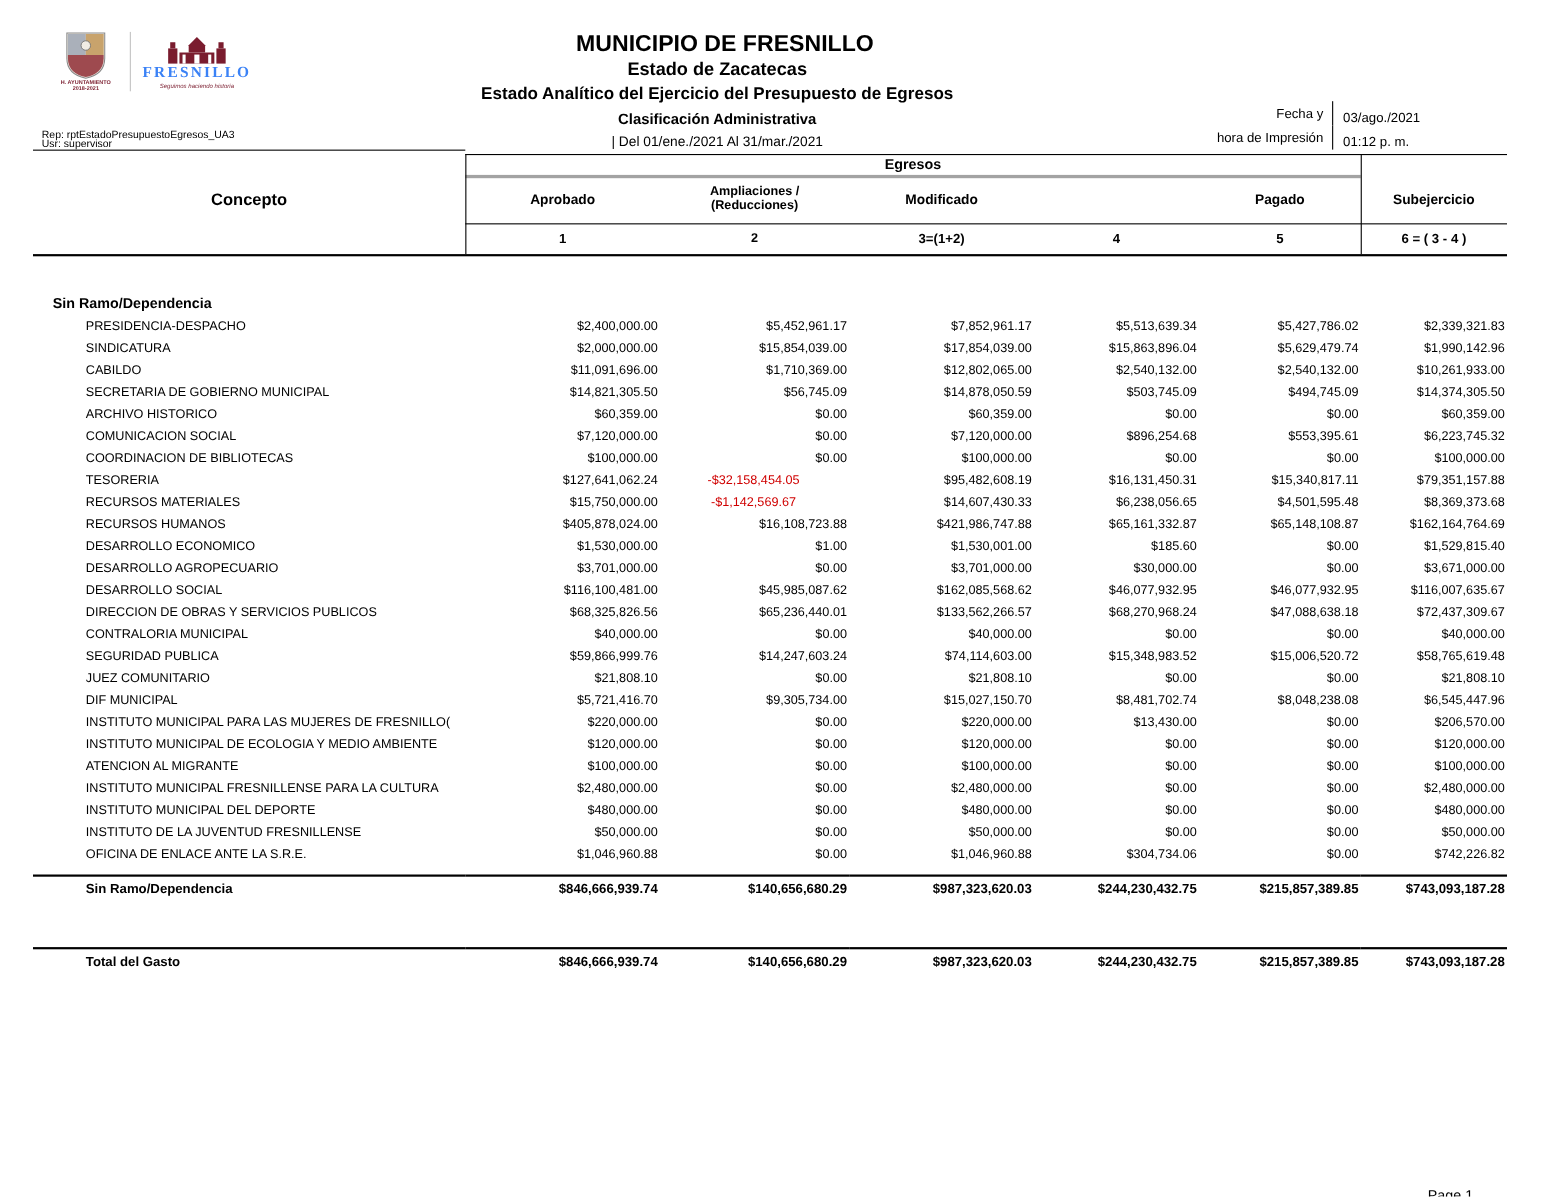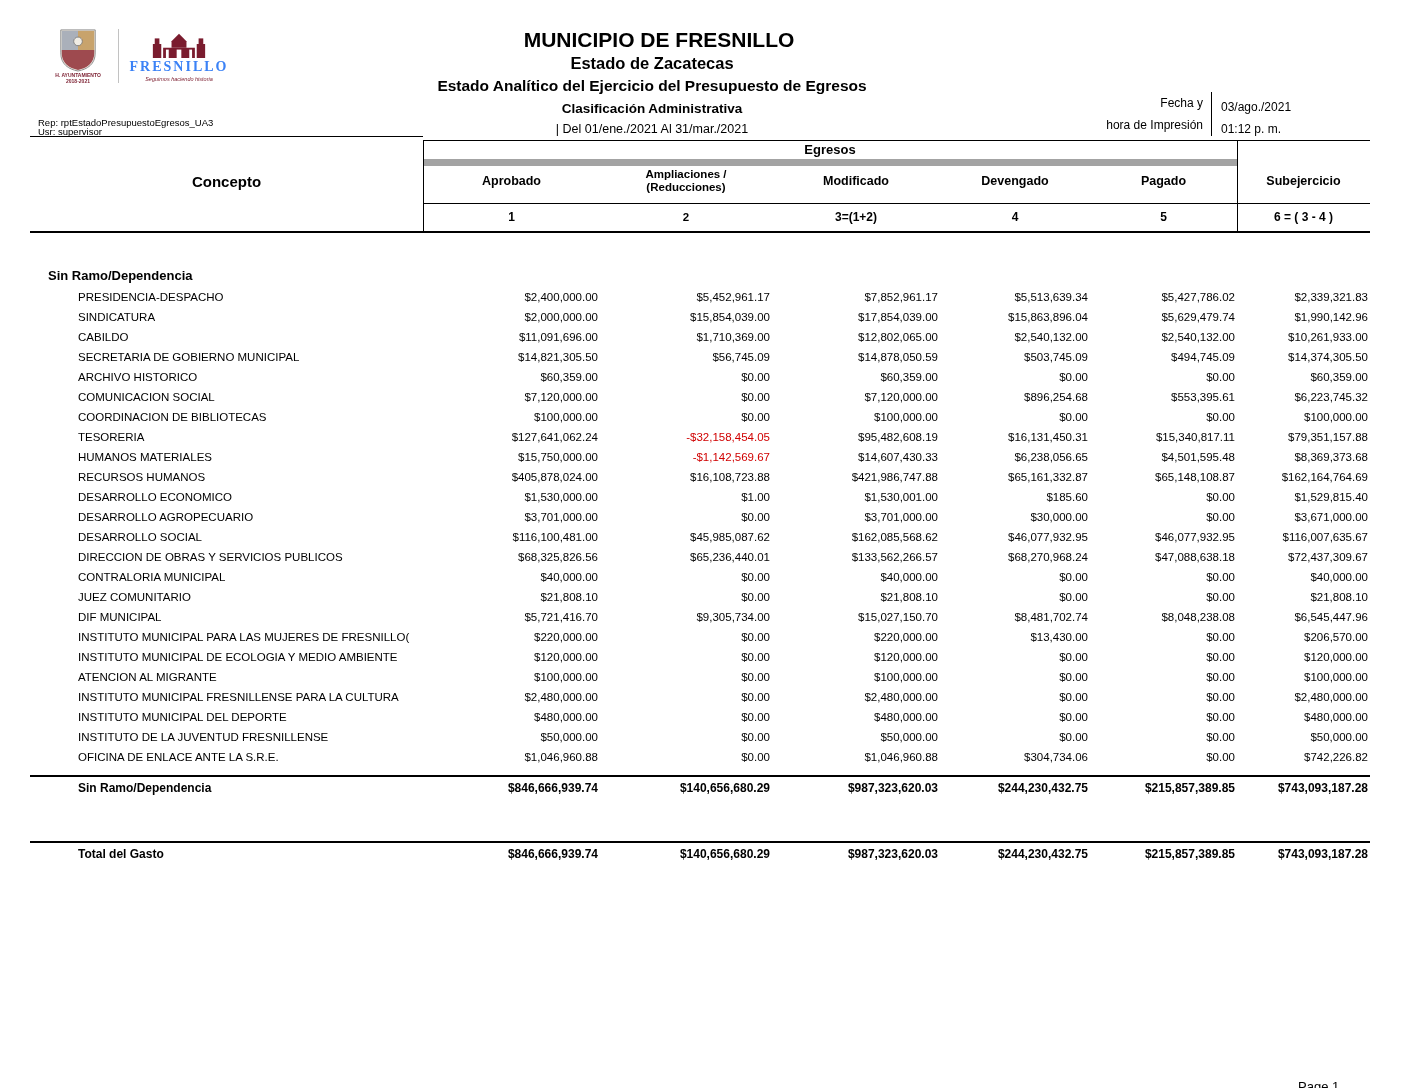--- a/index.html
+++ b/index.html
@@ -40,42 +40,42 @@
   .thead { position:absolute; left:30px; top:136px; width:1340px; height:97px; font-weight:bold; }
   .ln  { position:absolute; border-top:1px solid #000; }
   .lnA { left:0; top:0; width:393px; }
   .lnB { left:393px; top:4px; width:947px; }
   .lnC { left:393px; top:67px; width:947px; }
   .lnD { left:0; top:95px; width:1340px; border-top:2px solid #000; }
   .vl  { position:absolute; border-left:1px solid #000; top:4px; height:91px; }
   .vlL { left:393px; }
   .vlR { left:1207px; }
   .egresos { position:absolute; left:393px; top:4px; width:814px; height:19px;
-             border-bottom:7px solid #a3a3a3; text-align:center; line-height:20px; font-size:13px; }
+             border-bottom:3px solid #a3a3a3; text-align:center; line-height:20px; font-size:13px; }
   .concepto { position:absolute; left:0; top:24px; width:393px; height:42px;
               display:flex; align-items:center; justify-content:center; font-size:15px; }
   .col-label { position:absolute; top:24px; height:42px; display:flex; align-items:center;
                justify-content:center; text-align:center; font-size:12.5px;
                white-space:pre-line; line-height:13px; }
   .col-code  { position:absolute; top:68px; height:26px; display:flex; align-items:center;
                justify-content:center; font-size:12px; }
   .p1 { left:393px;  width:177px; }
   .p2 { left:570px;  width:172px; font-size:11.5px; }
   .p3 { left:742px;  width:168px; }
   .p4 { left:910px;  width:150px; }
   .p5 { left:1060px; width:147px; }
   .p6 { left:1207px; width:133px; }
 
   
   .data-table { position:absolute; left:30px; top:233px; width:1340px;
                 border-collapse:collapse; table-layout:fixed; font-size:11.5px; }
   .data-table td { padding:0; height:20px; vertical-align:middle; white-space:nowrap; overflow:hidden; }
   td.c-concept { padding-left:48px; }
   td.c-num { text-align:right; padding-right:2px; }
-  td.neg { color:#d00000; }
+  td.neg { color:#d00000;text-align:center; }
   tr.section-row td { font-weight:bold; font-size:13px; padding-left:18px; height:26px;
                       vertical-align:bottom; padding-bottom:4px; }
   tr.subtotal-row td, tr.total-row td { font-weight:bold; font-size:12px;
                       border-top:2px solid #000; height:22px; }
   tr.spacer-row td { height:auto; }
 
   .page-num { position:absolute; left:1298px; top:1036px; font-size:13px;margin-top:43px; }
 </style>
 </head>
 <body>
@@ -143,21 +143,20 @@
     <div class="ln lnB"></div>
     <div class="egresos">Egresos</div>
     <div class="vl vlL"></div>
     <div class="vl vlR"></div>
     <div class="concepto">Concepto</div>
 
     <div class="col-label p1">Aprobado</div>
     <div class="col-label p2">Ampliaciones /
 (Reducciones)</div>
     <div class="col-label p3">Modificado</div>
-    <div class="col-label p4">Devengado</div>
     <div class="col-label p5">Pagado</div>
     <div class="col-label p6">Subejercicio</div>
 
     <div class="ln lnC"></div>
 
     <div class="col-code p1">1</div>
     <div class="col-code p2">2</div>
     <div class="col-code p3">3=(1+2)</div>
     <div class="col-code p4">4</div>
     <div class="col-code p5">5</div>
@@ -249,21 +248,21 @@
         <tr class="data-row">
           <td class="c-concept">TESORERIA</td>
           <td class="c-num">$127,641,062.24</td>
           <td class="c-num neg">-$32,158,454.05</td>
           <td class="c-num">$95,482,608.19</td>
           <td class="c-num">$16,131,450.31</td>
           <td class="c-num">$15,340,817.11</td>
           <td class="c-num">$79,351,157.88</td>
         </tr>
         <tr class="data-row">
-          <td class="c-concept">HUMANOS MATERIALES</td>
+          <td class="c-concept">RECURSOS MATERIALES</td>
           <td class="c-num">$15,750,000.00</td>
           <td class="c-num neg">-$1,142,569.67</td>
           <td class="c-num">$14,607,430.33</td>
           <td class="c-num">$6,238,056.65</td>
           <td class="c-num">$4,501,595.48</td>
           <td class="c-num">$8,369,373.68</td>
         </tr>
         <tr class="data-row">
           <td class="c-concept">RECURSOS HUMANOS</td>
           <td class="c-num">$405,878,024.00</td>
@@ -310,20 +309,29 @@
           <td class="c-num">$72,437,309.67</td>
         </tr>
         <tr class="data-row">
           <td class="c-concept">CONTRALORIA MUNICIPAL</td>
           <td class="c-num">$40,000.00</td>
           <td class="c-num">$0.00</td>
           <td class="c-num">$40,000.00</td>
           <td class="c-num">$0.00</td>
           <td class="c-num">$0.00</td>
           <td class="c-num">$40,000.00</td>
+        </tr>
+        <tr class="data-row">
+          <td class="c-concept">SEGURIDAD PUBLICA</td>
+          <td class="c-num">$59,866,999.76</td>
+          <td class="c-num">$14,247,603.24</td>
+          <td class="c-num">$74,114,603.00</td>
+          <td class="c-num">$15,348,983.52</td>
+          <td class="c-num">$15,006,520.72</td>
+          <td class="c-num">$58,765,619.48</td>
         </tr>
         <tr class="data-row">
           <td class="c-concept">JUEZ COMUNITARIO</td>
           <td class="c-num">$21,808.10</td>
           <td class="c-num">$0.00</td>
           <td class="c-num">$21,808.10</td>
           <td class="c-num">$0.00</td>
           <td class="c-num">$0.00</td>
           <td class="c-num">$21,808.10</td>
         </tr>

